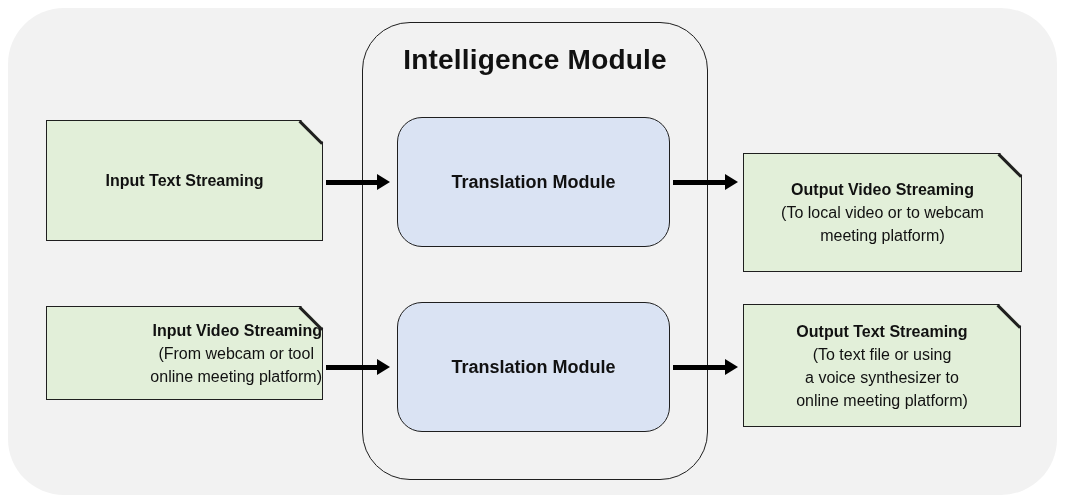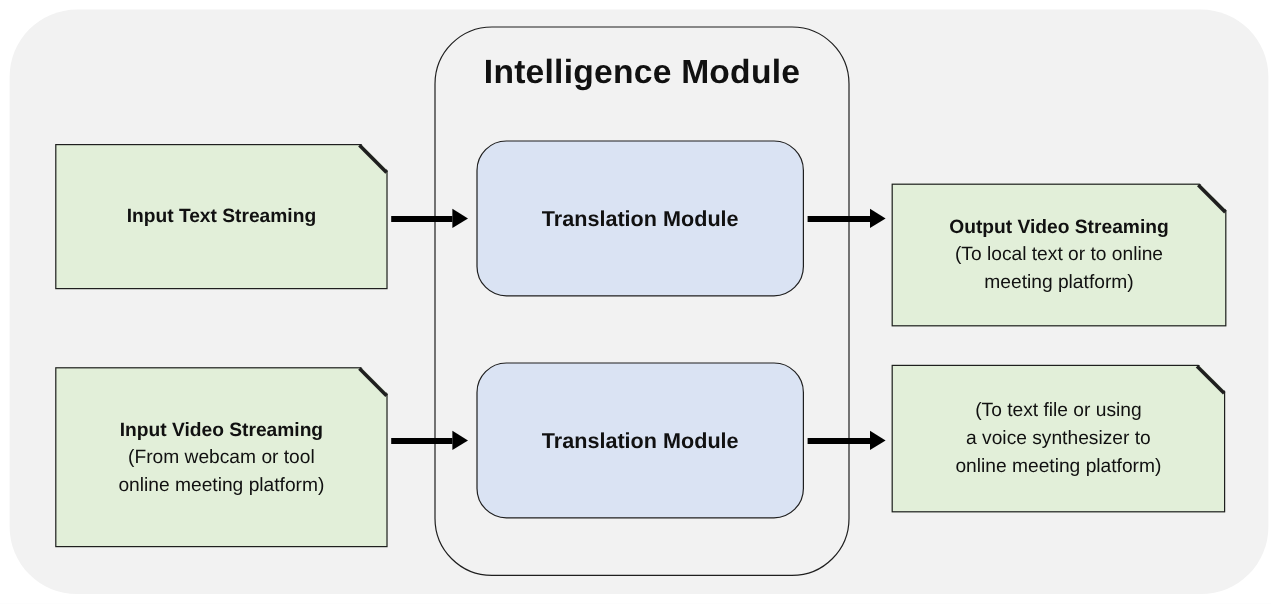--- a/index.html
+++ b/index.html
@@ -104,21 +104,21 @@
   }
   .arrow .head {
     width: 0; height: 0;
     border-left: 13px solid var(--arrow, #000);
     border-top: 8px solid transparent;
     border-bottom: 8px solid transparent;
   }
 
   
   #box-input-text   { left: 46px;  top: 120px; width: 277px; height: 121px; }
-  #box-input-video  { left: 46px;  top: 306px; width: 277px; height: 150px; }
+  #box-input-video  { left: 46px;  top: 306px; width: 277px; height: 94px; align-items: flex-end; }
   #box-module-t2v   { left: 397px; top: 117px; width: 273px; height: 130px; }
   #box-module-v2t   { left: 397px; top: 302px; width: 273px; height: 130px; }
   #box-output-video { left: 743px; top: 122px; width: 279px; height: 119px; margin-top: 31px; }
   #box-output-text  { left: 743px; top: 304px; width: 278px; height: 123px; }
 
   #arrow-1 { left: 326px; top: 174px; width: 64px; }
   #arrow-2 { left: 326px; top: 359px; width: 64px; }
   #arrow-3 { left: 673px; top: 174px; width: 65px; }
   #arrow-4 { left: 673px; top: 359px; width: 65px; }
 </style>
@@ -144,25 +144,26 @@
   <div class="box blue-box" id="box-module-t2v">
     <div class="box-title">Translation Module</div>
   </div>
 
   <div class="box blue-box" id="box-module-v2t">
     <div class="box-title">Translation Module</div>
   </div>
 
   <div class="box green-box notch" id="box-output-video">
     <div class="box-title">Output Video Streaming</div>
-    <div class="box-body">(To local text or to online
+    <div class="box-body">(To local video or to webcam
 meeting platform)</div>
   </div>
 
   <div class="box green-box notch" id="box-output-text">
+    <div class="box-title">Output Text Streaming</div>
     <div class="box-body">(To text file or using
 a voice synthesizer to
 online meeting platform)</div>
   </div>
 
   <div class="arrow" id="arrow-1">
     <div class="shaft"></div>
     <div class="head"></div>
   </div>
   <div class="arrow" id="arrow-2">

